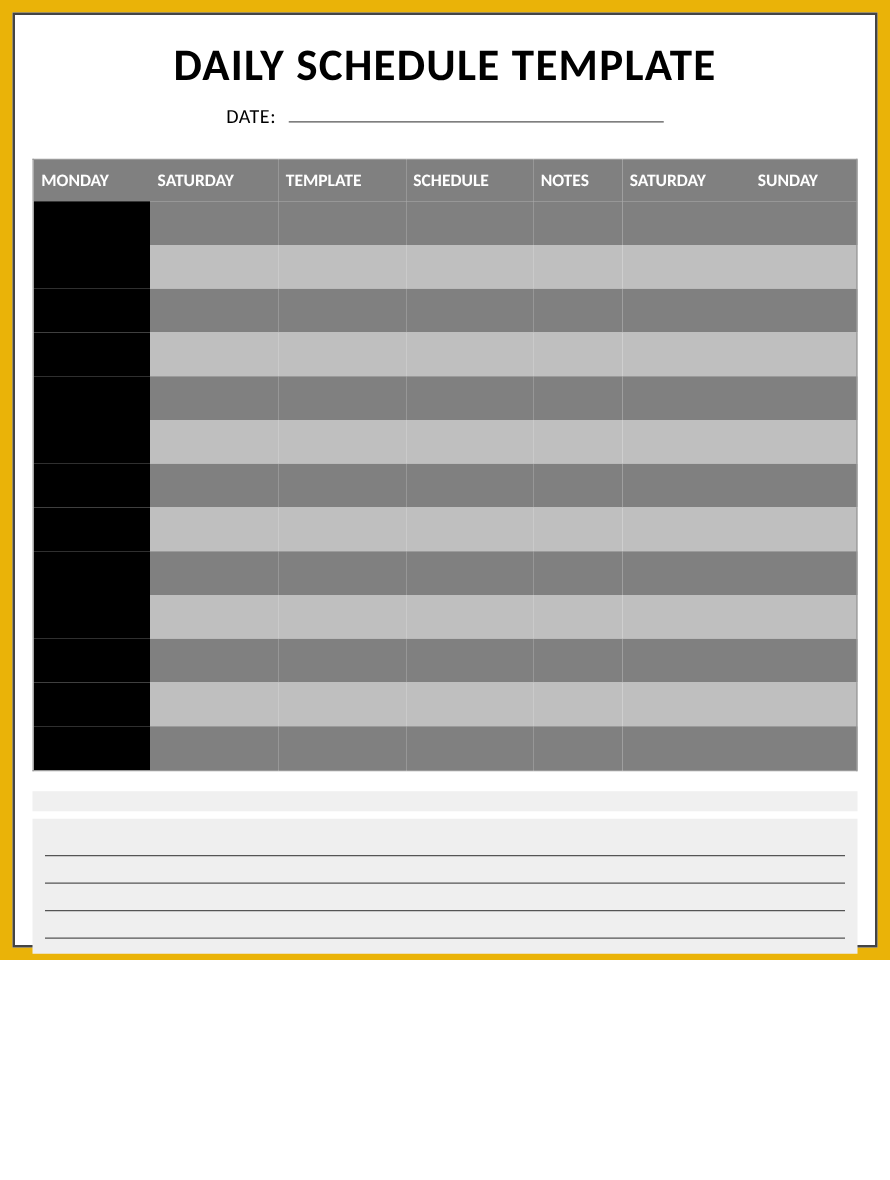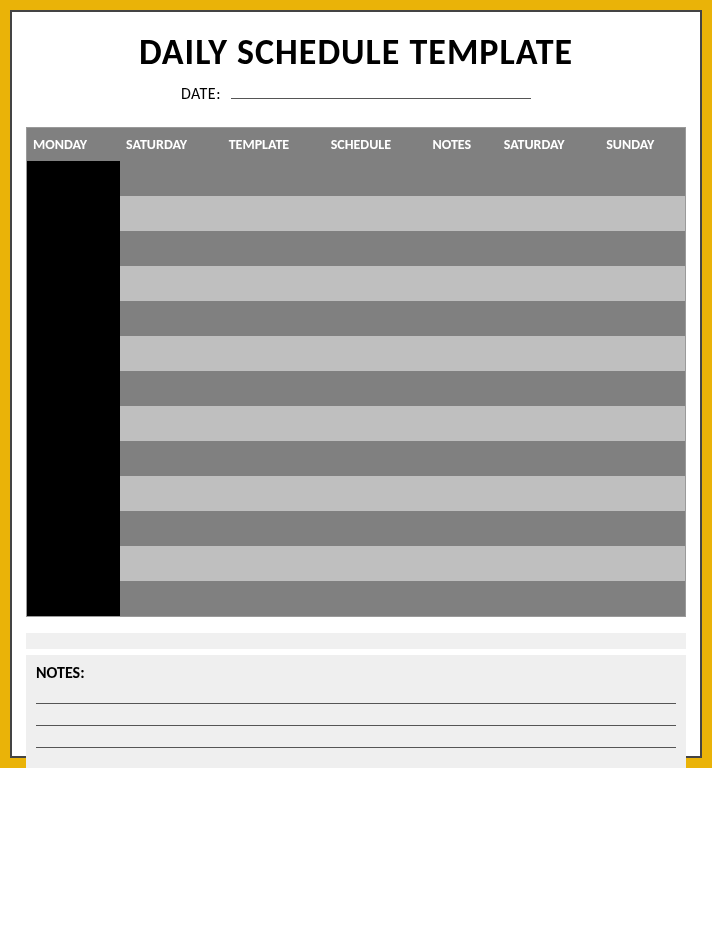--- a/index.html
+++ b/index.html
@@ -231,21 +231,20 @@
             <td></td>
             <td></td>
             <td></td>
           </tr>
         </tbody>
     </table>
 
     <div class="spacer"></div>
 
     <div class="notes">
-      <div class="label">NOTES:</div>
       <div id="notes-lines">
           <div class="line"></div>
           <div class="line"></div>
           <div class="line"></div>
           <div class="line"></div>
         </div>
     </div>
   </div>
 </div>
 

